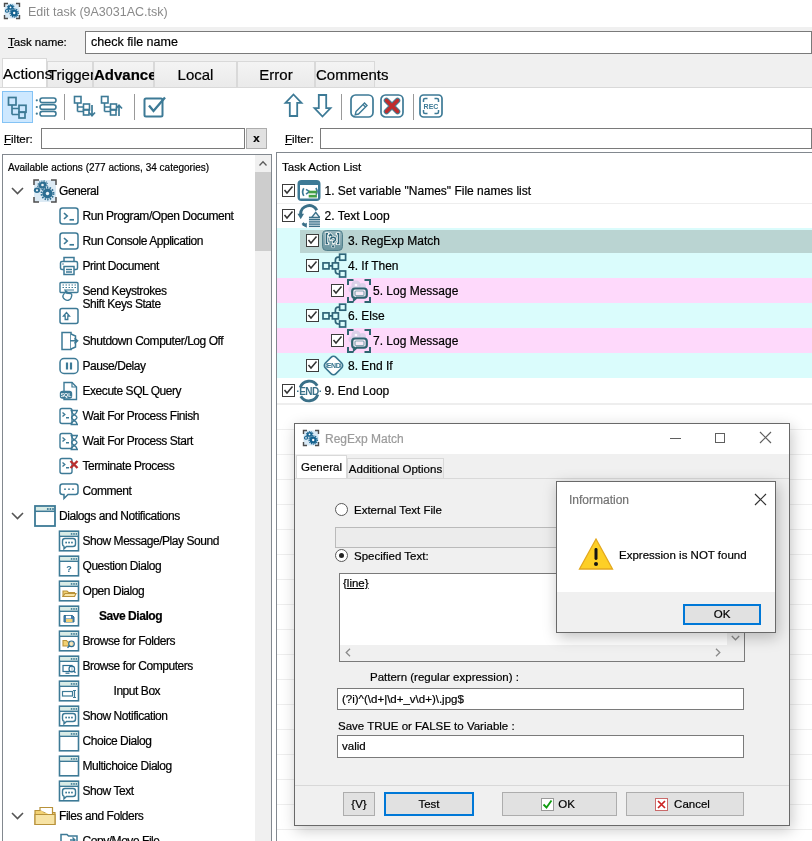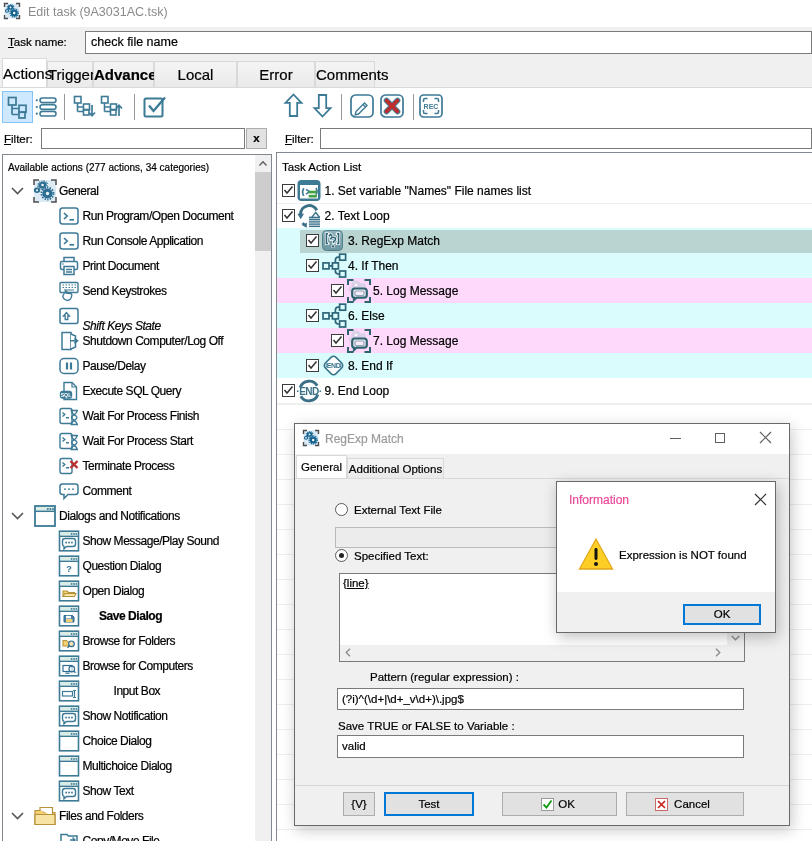--- a/index.html
+++ b/index.html
@@ -169,21 +169,21 @@
 <svg width="22" height="22" style="left:54.5px; top:124.5px;" viewBox="0 0 22 22" fill="none" stroke="#3d7a96" stroke-width="1.4">
 <rect x="2" y="2.5" width="18" height="10" rx="1"></rect>
 <path d="M4.5,5 h1.5 M7.5,5 h1.5 M10.5,5 h1.5 M13.5,5 h1.5 M16.5,5 h1.5 M4.5,7.5 h1.5 M7.5,7.5 h1.5 M10.5,7.5 h1.5 M13.5,7.5 h1.5 M16.5,7.5 h1.5 M6,10 h10" stroke-width="1.1"></path>
 <path d="M7,19.5 c-1.5,-1 -2.5,-2.5 -2,-4 l1.5,-2.5 M7,13 l1,-3 M8,13.5 l1,-2.5 M9.5,14 l0.8,-2 M7,19.5 c2,1.5 5,1 6,-1.5 l0.8,-2.5 c0.3,-1 -0.5,-2 -1.5,-2 l-4,-0.5" stroke-width="1.3"></path>
 </svg>
 <div class="trow" style="left:79.5px; top:129px;">Send Keystrokes</div>
 <svg width="22" height="22" style="left:54.5px; top:149.5px;" viewBox="0 0 22 22" fill="none" stroke="#3d7a96" stroke-width="1.5">
 <rect x="2" y="3.5" width="18" height="15" rx="2"></rect>
 <path d="M5.5,11 L8.5,7.5 L11.5,11 H9.8 V14.5 H7.2 V11 Z" stroke-width="1.3"></path>
 </svg>
-<div class="trow" style="left:79.5px; top:164px;font-style:italic;">Shift Keys State</div>
+<div class="trow" style="left:79.5px; top:142px;">Shift Keys State</div>
 <svg width="22" height="22" style="left:54.5px; top:174.5px;" viewBox="0 0 22 22" fill="none" stroke="#3d7a96" stroke-width="1.5">
 <path d="M4,2.5 H13 V19.5 H4 Z"></path>
 <path d="M13,4 L17.5,6 V17 L13,19" fill="#fff"></path>
 <path d="M12,10.8 h7 M16.5,8.3 l3,2.5 -3,2.5" stroke-width="1.6"></path>
 </svg>
 <div class="trow" style="left:79.5px; top:179px;">Shutdown Computer/Log Off</div>
 <svg width="22" height="22" style="left:54.5px; top:199.5px;" viewBox="0 0 22 22" fill="none" stroke="#3d7a96" stroke-width="1.5">
 <rect x="2" y="3.5" width="18" height="15" rx="4"></rect>
 <path d="M9,7.5 V14.5 M13,7.5 V14.5" stroke-width="2.2"></path>
 </svg>
@@ -598,21 +598,21 @@
 <div class="btn" style="left:207px; top:368px; width:115px; height:24px; line-height:22px;"><svg width="13" height="13" style="left:38px; top:5px;" viewBox="0 0 13 13">
         <rect x="0.5" y="0.5" width="12" height="12" fill="#fff" stroke="#9a9a9a"></rect>
         <path d="M2.5,6.5 L5.5,9.5 L10.5,2.5" fill="none" stroke="#119c11" stroke-width="1.8"></path>
       </svg><span style="margin-left:14px;">OK</span></div>
 <div class="btn" style="left:331px; top:368px; width:118px; height:24px; line-height:22px;"><svg width="13" height="13" style="left:28px; top:5px;" viewBox="0 0 13 13">
         <rect x="0.5" y="0.5" width="12" height="12" fill="#fff" stroke="#c96a6a"></rect>
         <path d="M3,3 L10,10 M10,3 L3,10" stroke="#cc2222" stroke-width="1.7"></path>
       </svg><span style="margin-left:14px;">Cancel</span></div>
 </div>
 <div class="abs" id="infodlg" style="left:556px; top:481px; width:220px; height:152px; background:#fff; border:1px solid #696969; box-shadow:2px 4px 14px rgba(0,0,0,0.25);">
-<div class="abs" style="left:12px; top:11px; font-size:12px; color:#ec4899;">Information</div>
+<div class="abs" style="left:12px; top:11px; font-size:12px; color:#737373;">Information</div>
 <svg width="13" height="13" style="left:197px; top:11px;" viewBox="0 0 13 13">
       <path d="M1,1 L12,12 M12,1 L1,12" stroke="#333" stroke-width="1.2"></path>
     </svg>
 <div class="abs" style="left:0; top:110px; width:218px; height:40px; background:#f0f0f0;"></div>
 <svg width="36" height="34" style="left:21px; top:55px;" viewBox="0 0 36 34">
 <path d="M18,2 L34.5,32 H1.5 Z" fill="#fdcf26" stroke="#e3a81e" stroke-width="1.3"></path>
 <path d="M18,7.5 L31,31 H5 Z" fill="#fdcf26"></path>
 <rect x="16.5" y="11" width="3" height="12" rx="1.4" fill="#141414"></rect>
 <circle cx="18" cy="27" r="2" fill="#141414"></circle>
 </svg>

